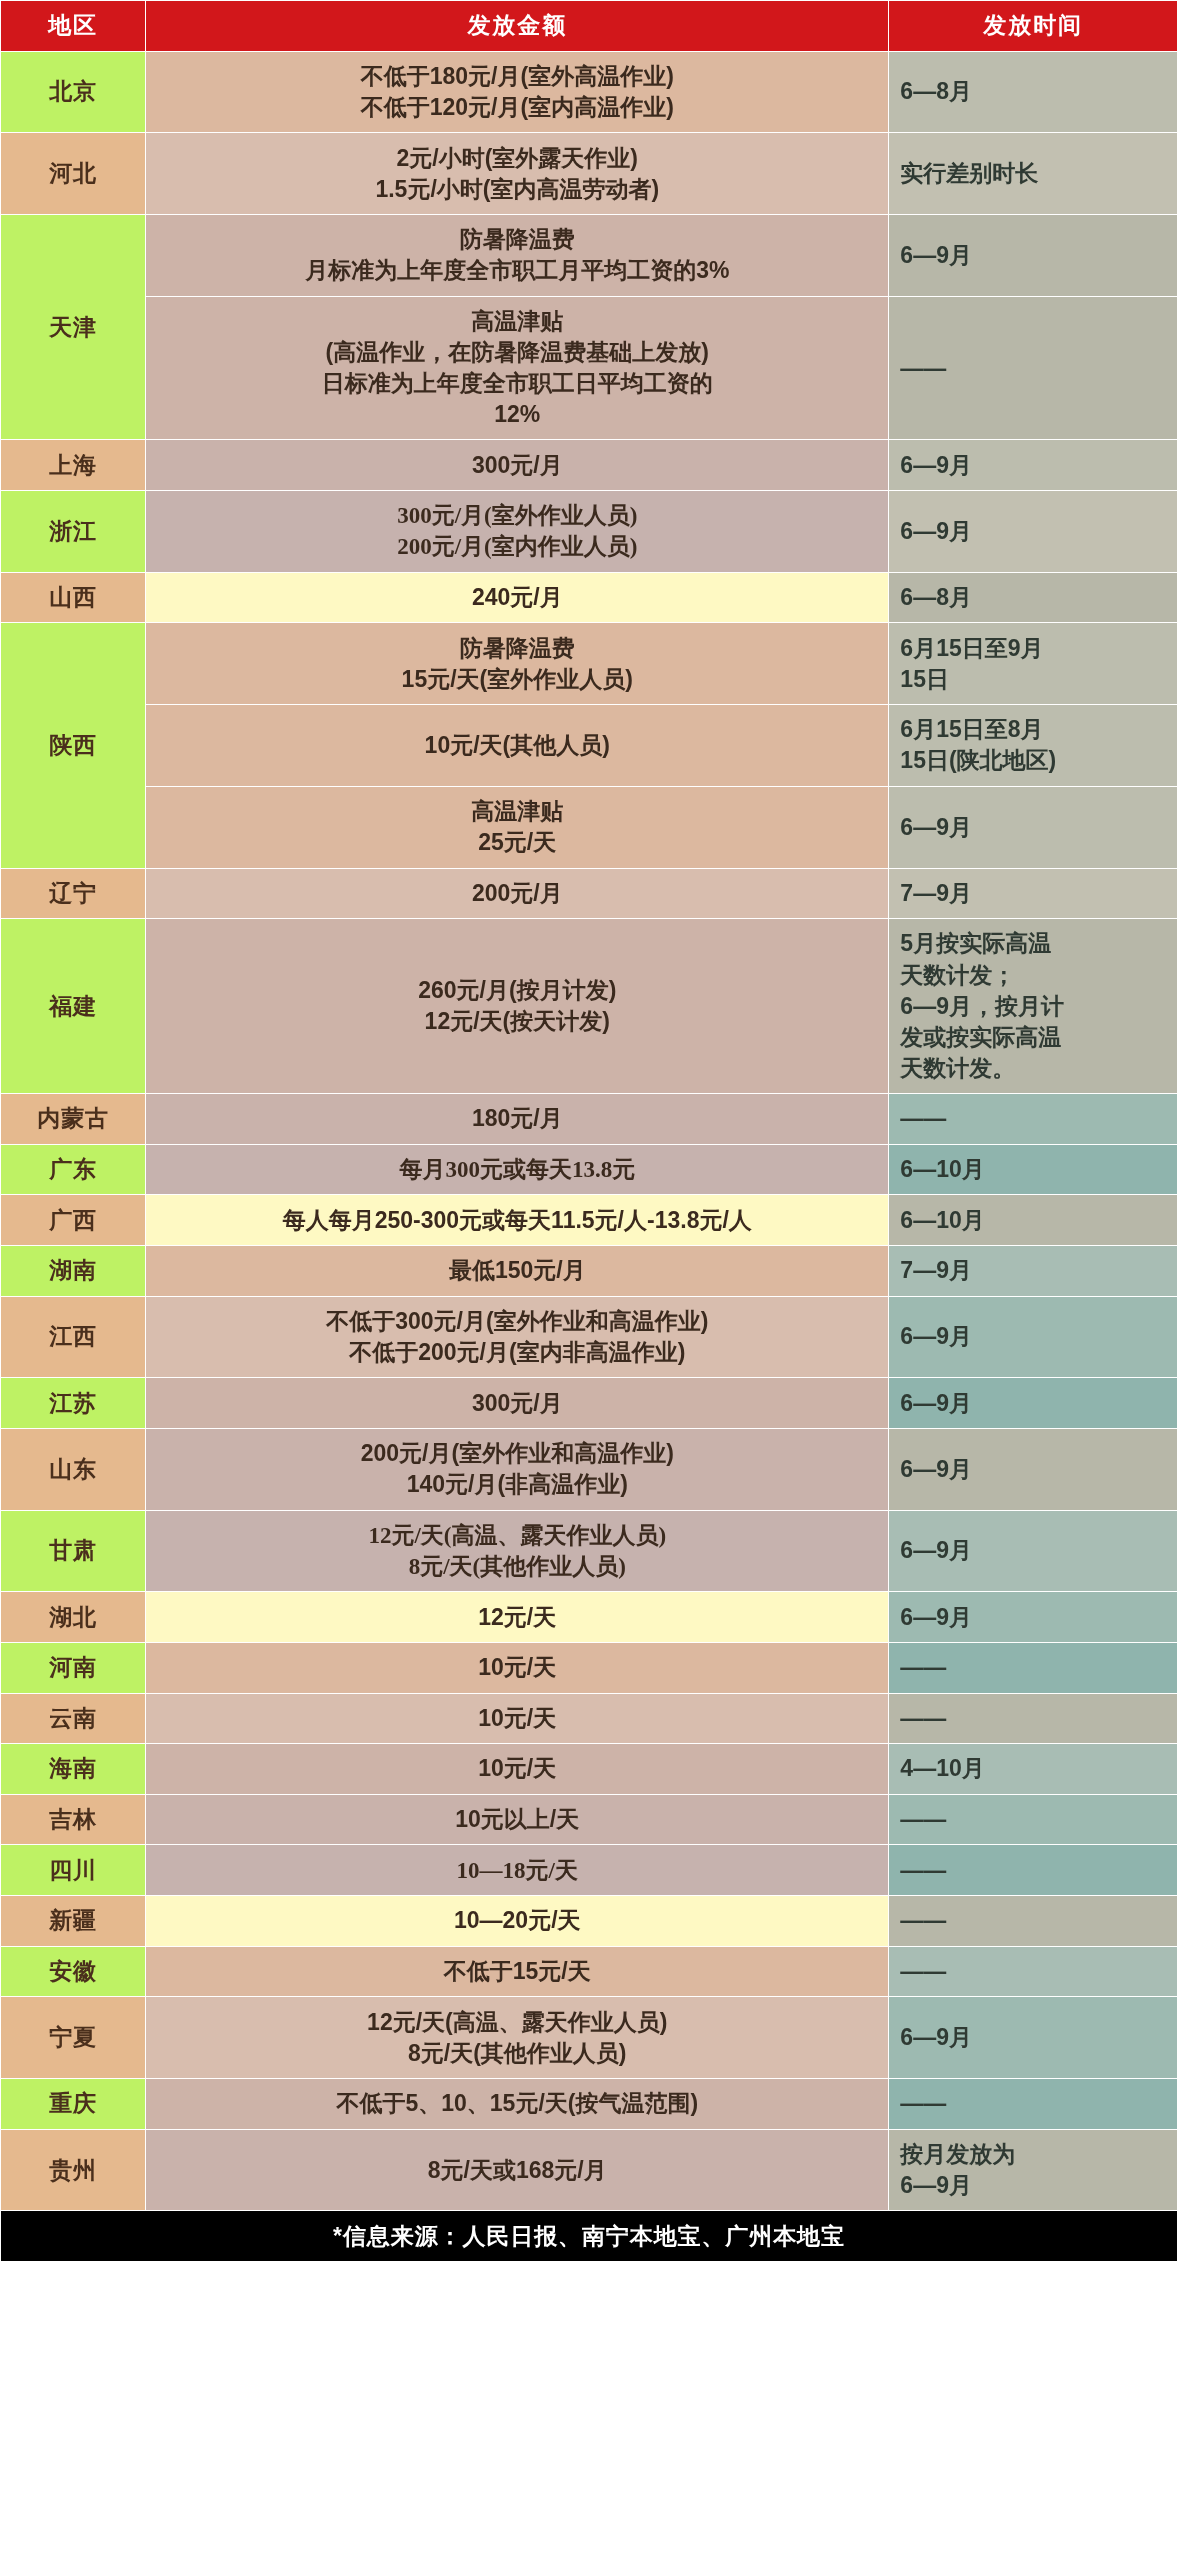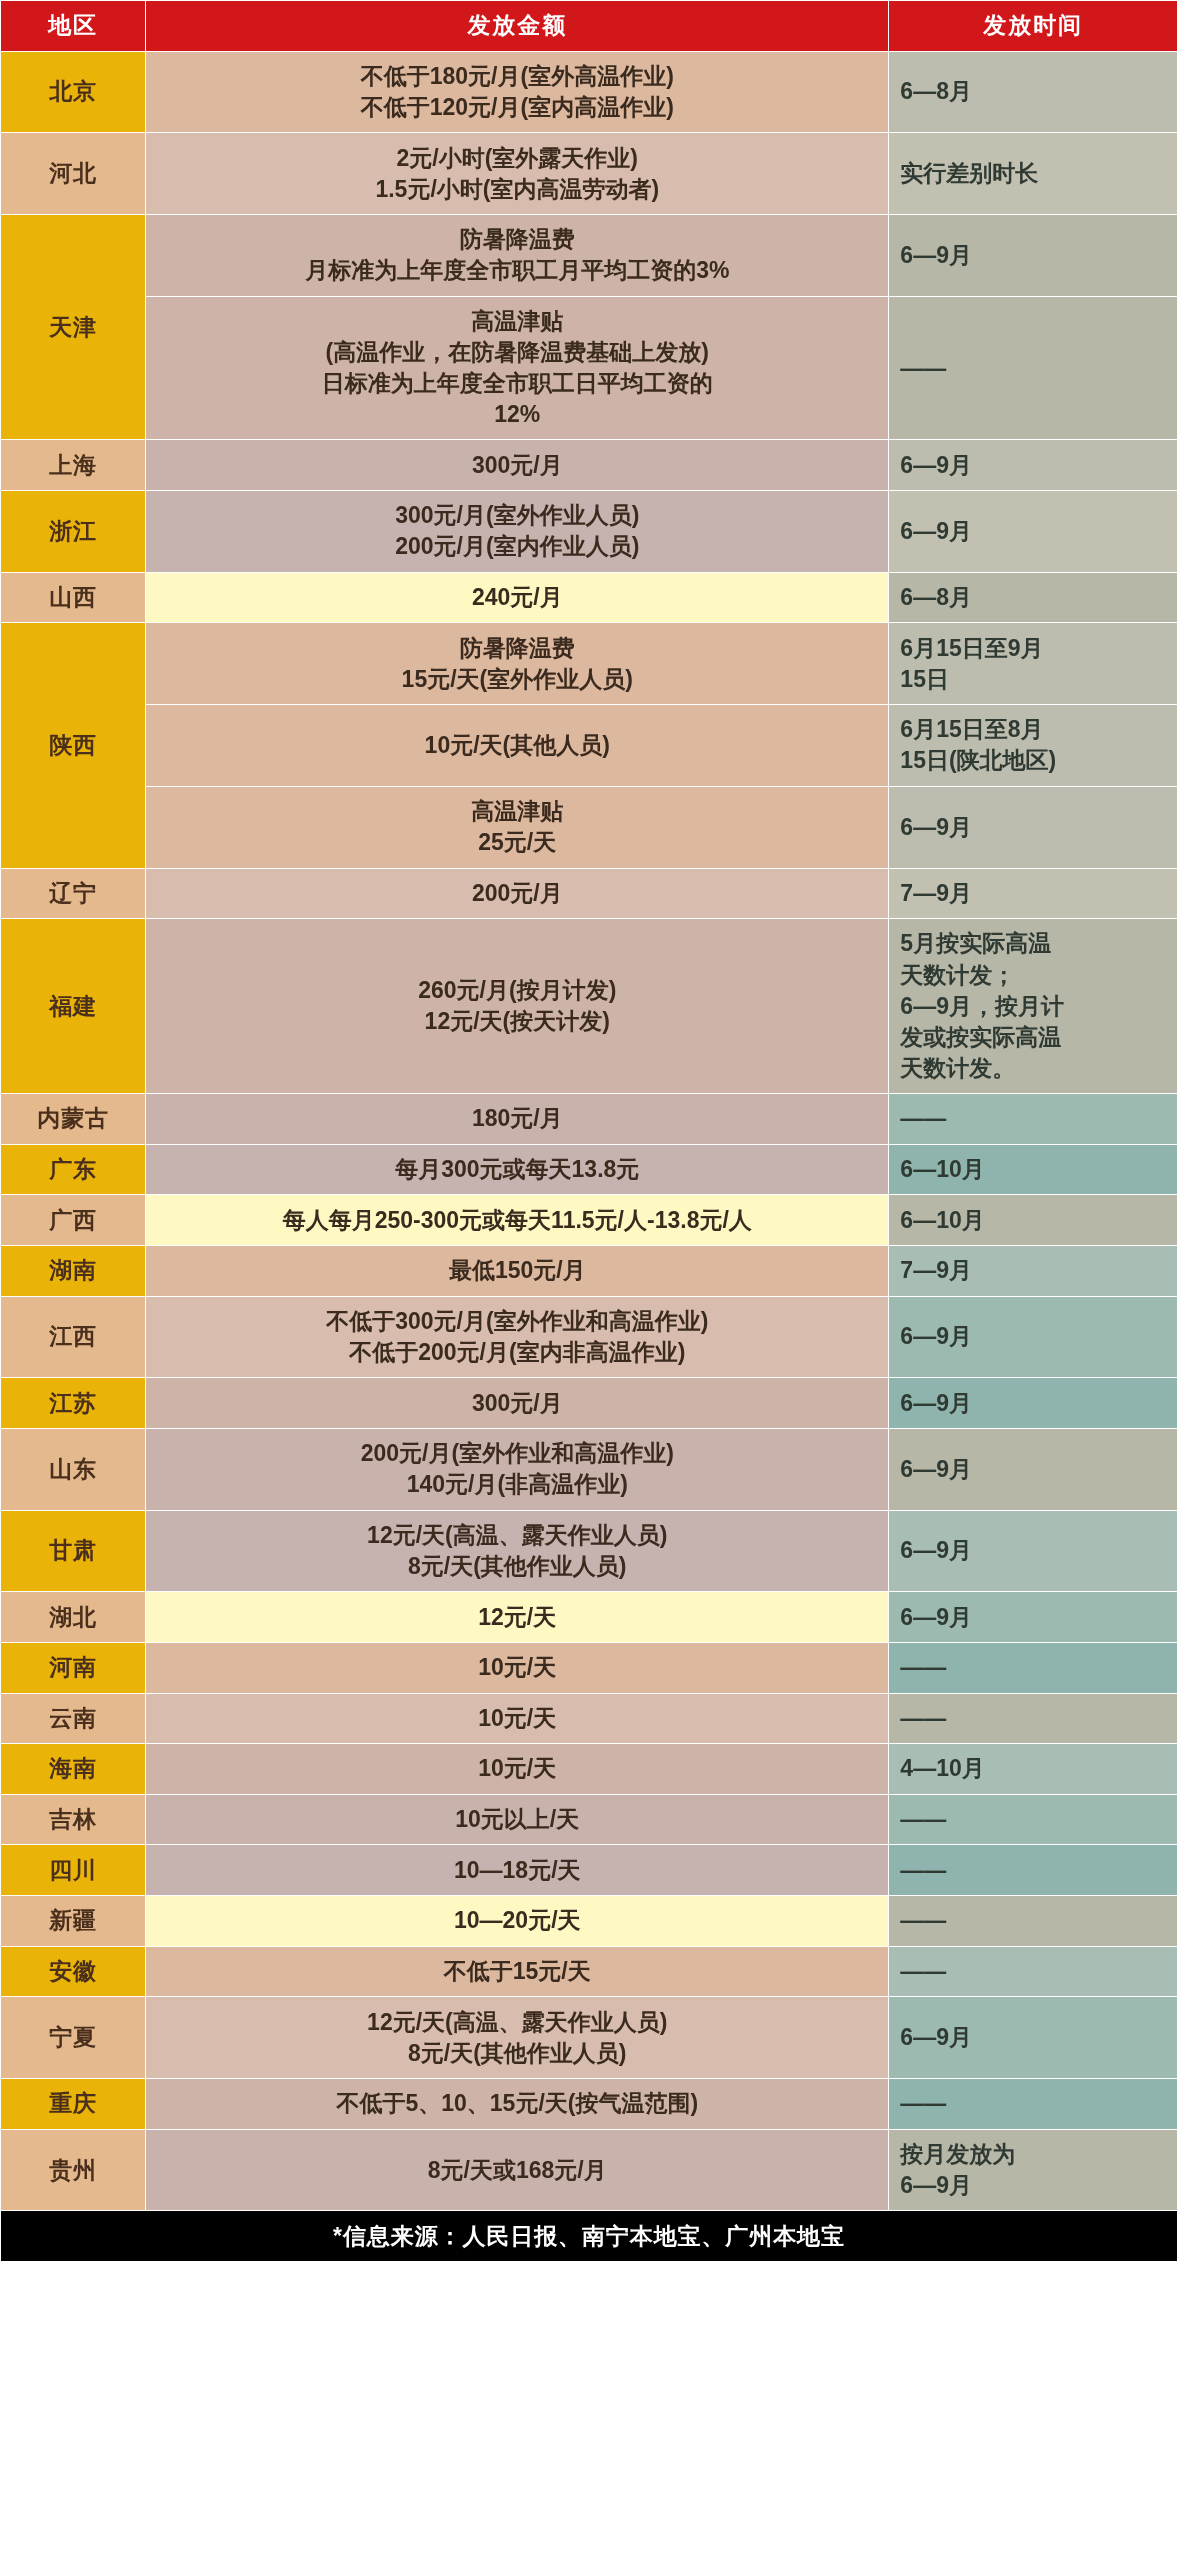--- a/index.html
+++ b/index.html
@@ -43,32 +43,32 @@
   td.region{
     text-align:center;
     font-weight:bold;
     color:#4a2f1c;
     background:#e0a06a;
     font-size:24px;
     padding:9.3px 1.9px;
     letter-spacing:0.9px;
   }
   td.region.alt{background:#e5b98e;}
-  td.region.t1{background:#eab308;}
+  td.region.t1{background:#bef264;}
 
   
   td.amount{
     background:#dcb89f;
     color:#3b2a1e;
     text-align:center;
   }
   td.amount.a2{background:#d8bdae;}
   td.amount.a3{background:#cdb3a8;}
   td.amount.a4{background:#c9b2ab;}
-  td.amount.a5{background:#c6b2ae;}
+  td.amount.a5{background:#c6b2ae;font-family:Liberation Serif, serif;}
   td.amount.a6{background:#fef9c3;margin-left:19px;}
 
   
   td.time{
     background:#bcbdae;
     color:#2f3a33;
     text-align:left;
     font-size:23px;
     margin-left:32px;
   }

